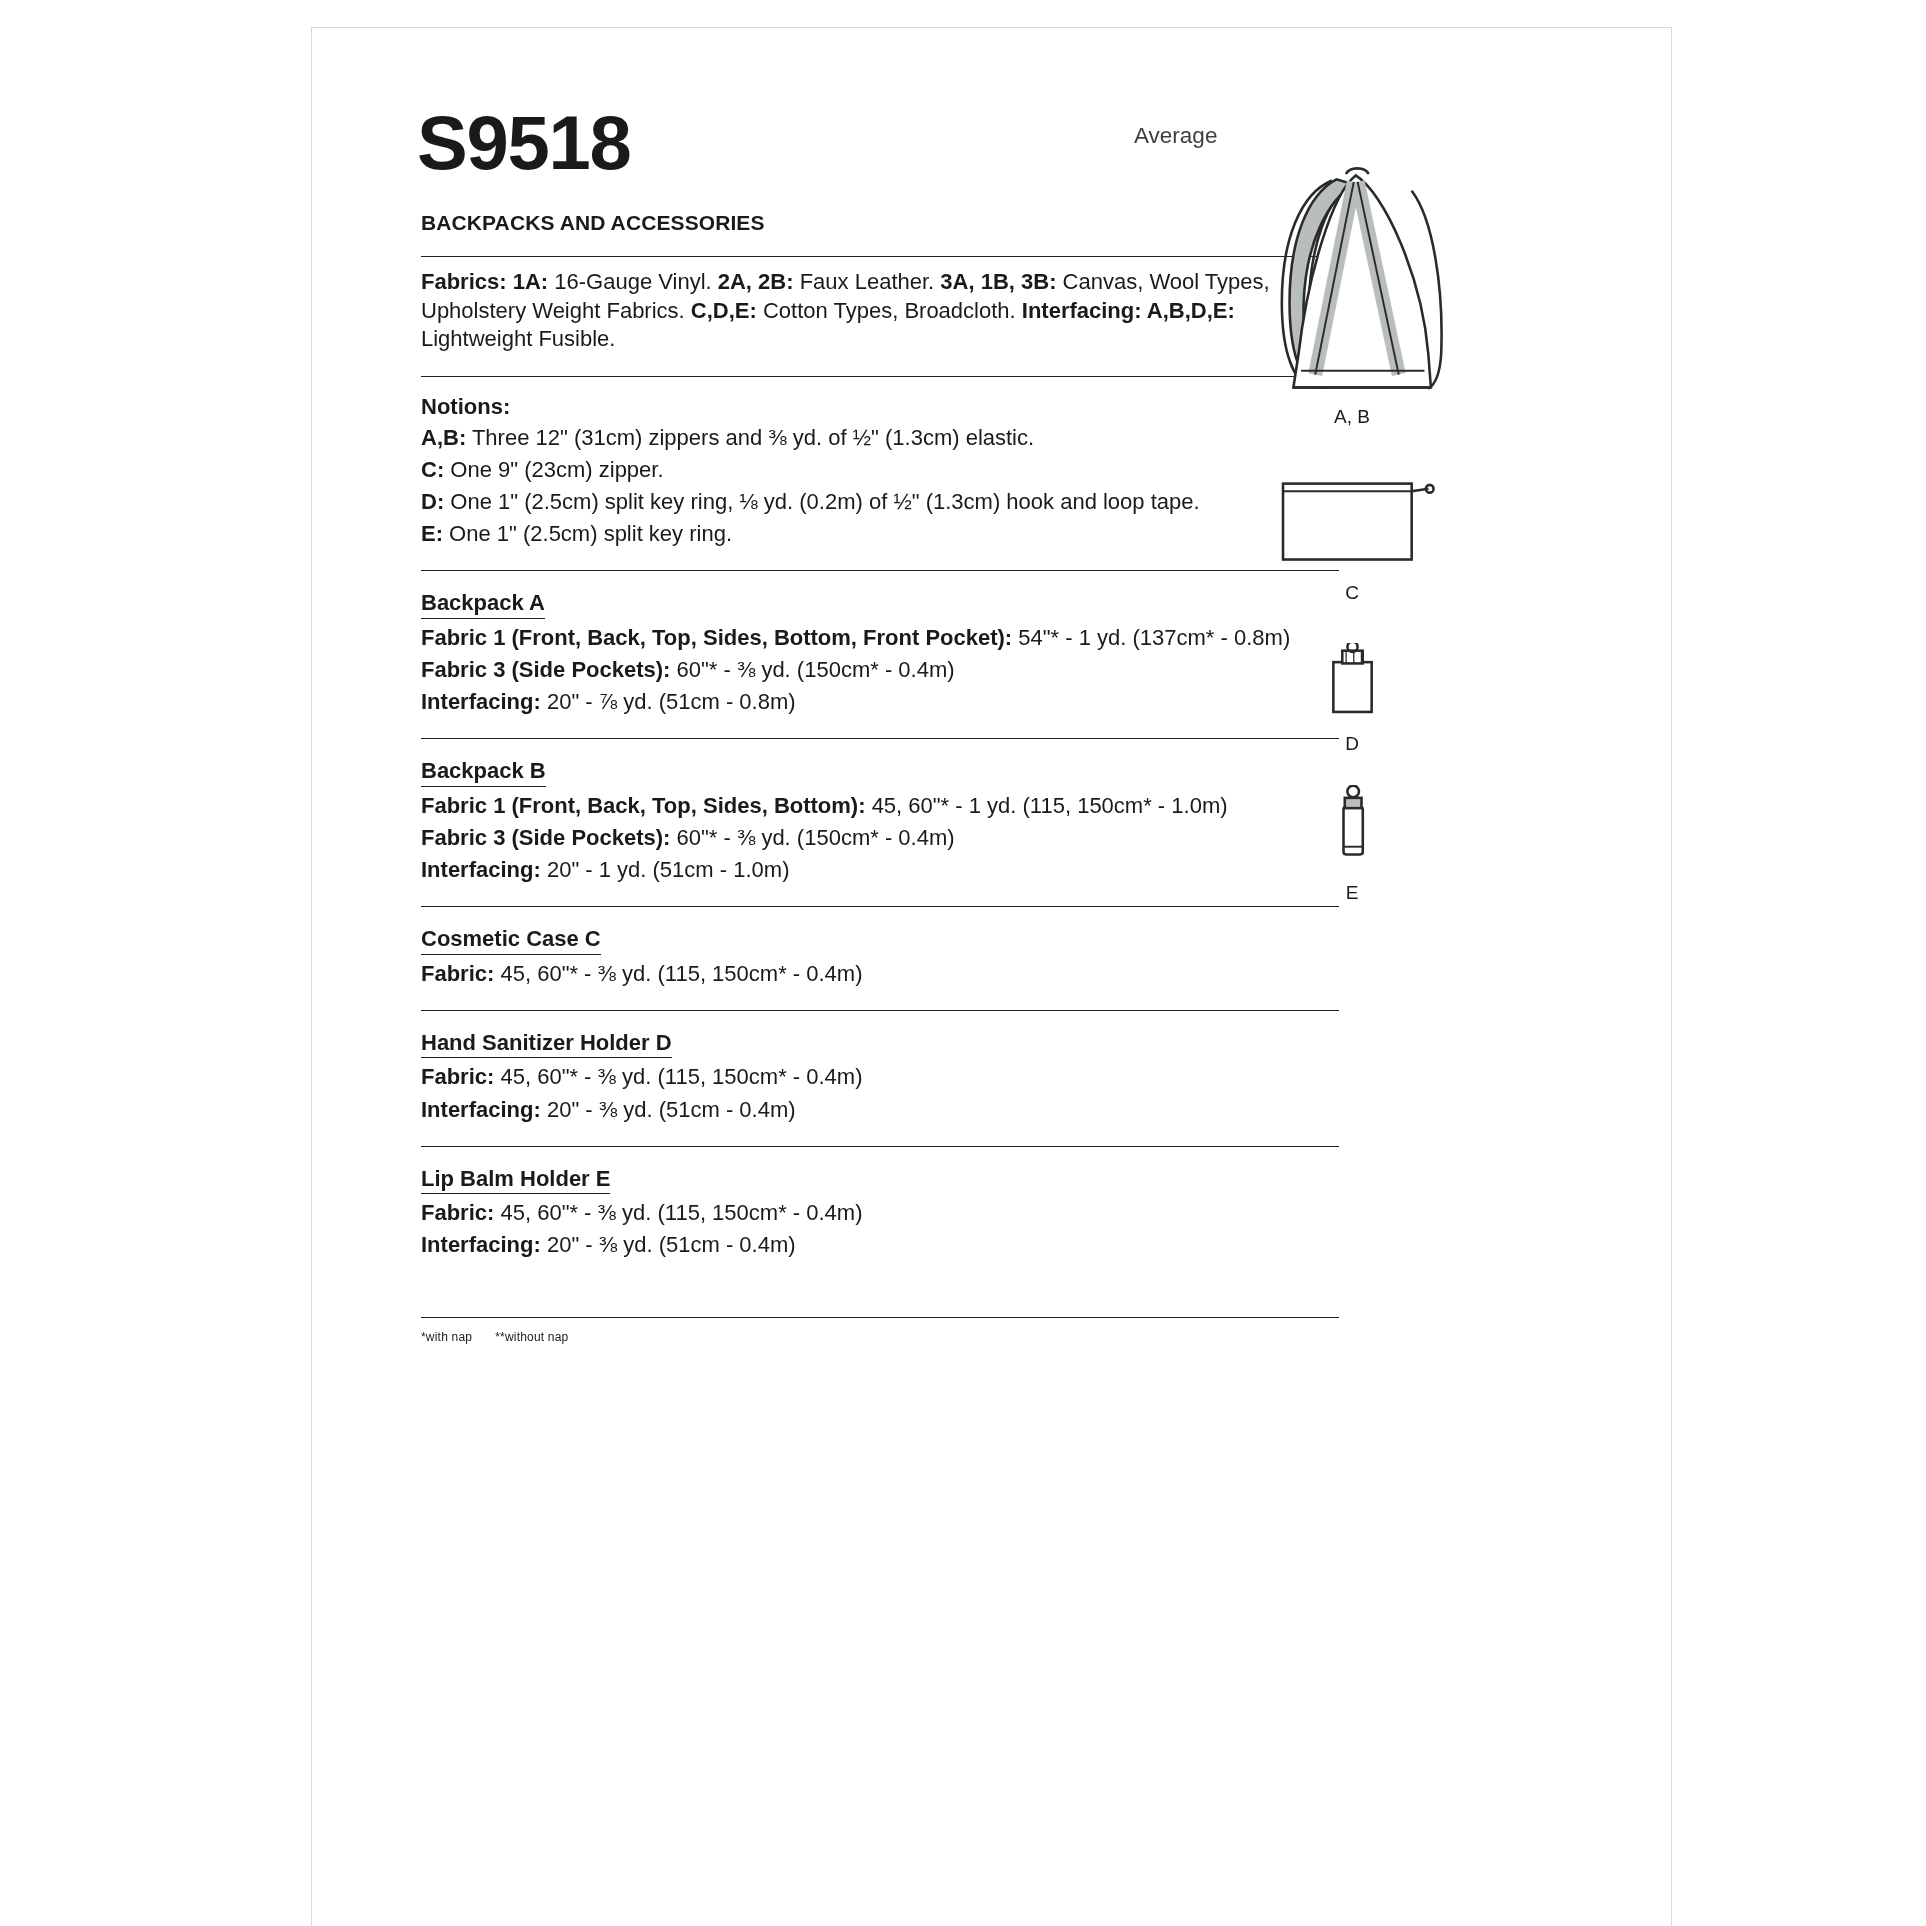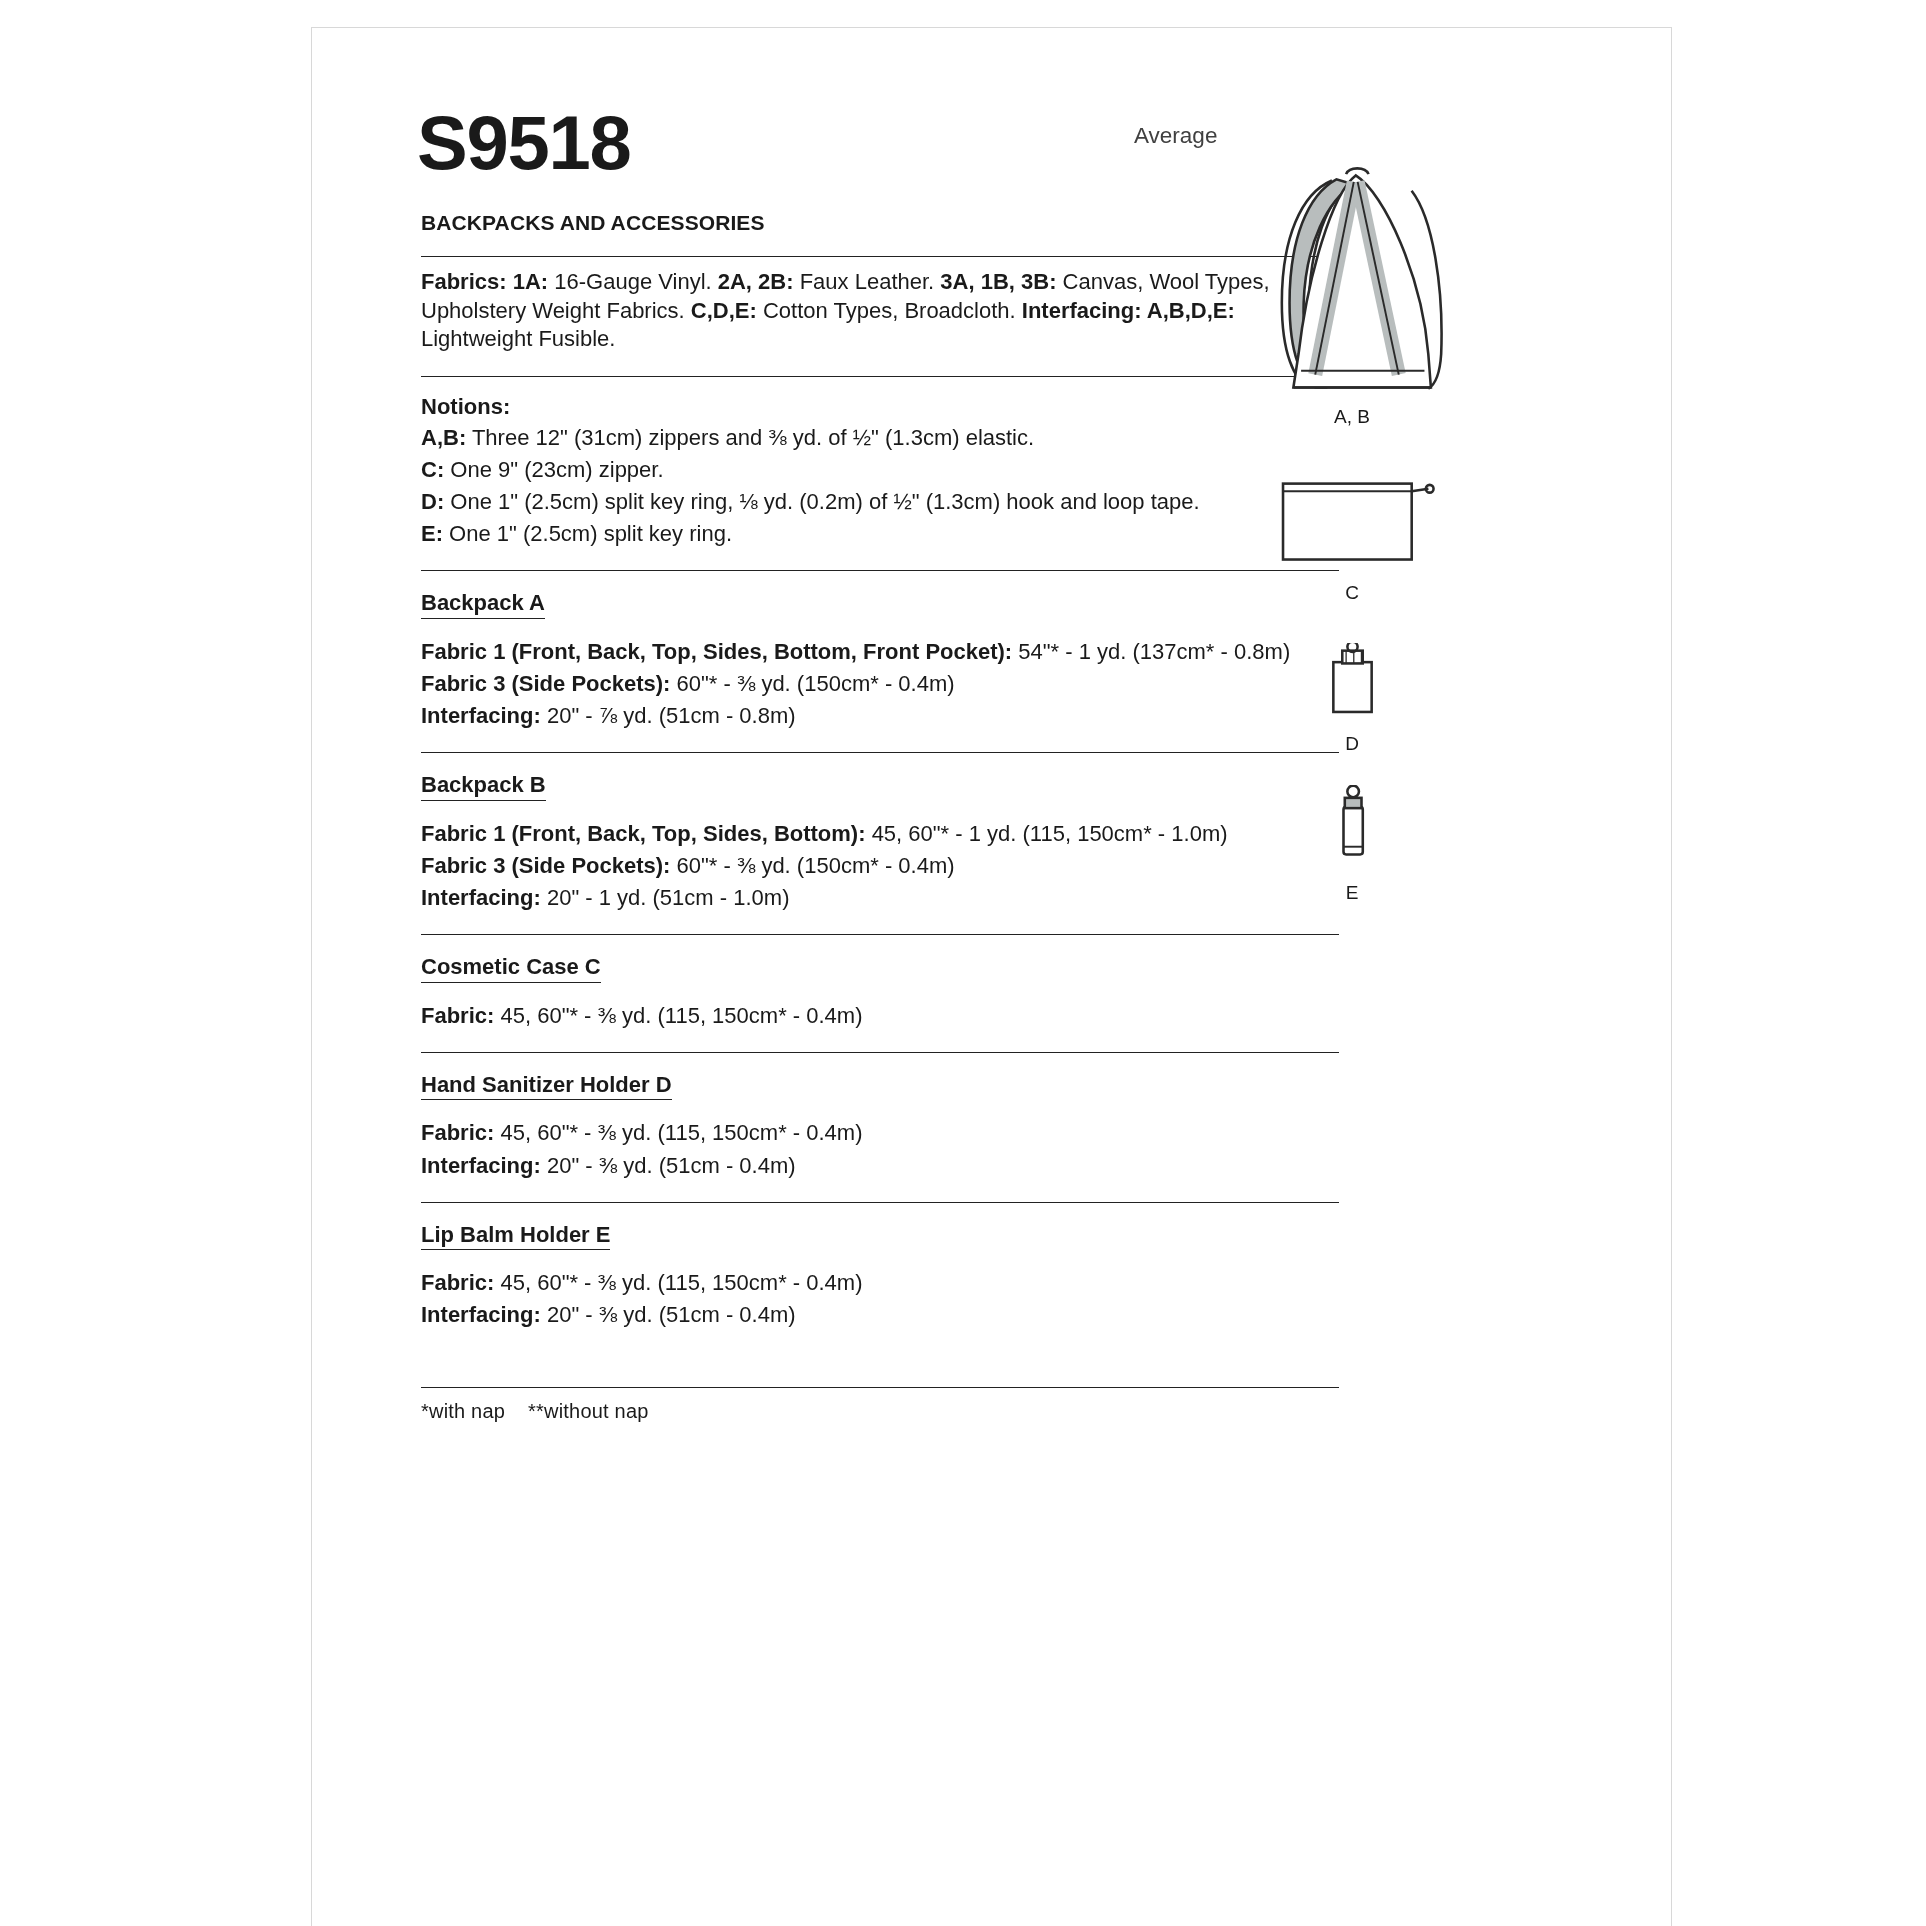--- a/index.html
+++ b/index.html
@@ -74,38 +74,38 @@
     margin-top: 22px;
   }
 
   .section-head {
     font-size: 22px;
     font-weight: bold;
     display: inline-block;
     border-bottom: 1.9px solid #222;
     padding-bottom: 1.3px;
     margin-top: 19px;
-    margin-bottom: 15px;
+    margin-bottom: 1px;
   }
   .line {
     font-size: 22px;
     line-height: 1.32;
     width: 918px;
     margin-top: 3.2px;
   }
   .line b { font-weight: bold; }
 
   .notions-title {
     font-size: 22px;
     font-weight: bold;
     margin-top: 16.7px;
   }
 
   .footnote {
-    font-size: 20px;
+    font-size: 12px;
     margin-top: 11.6px;
     letter-spacing: 0.2px;
   }
   .footnote span { margin-right: 23px; }
 
   
   .figures {
     position: absolute;
     left: 934px;
     top: 77px;

